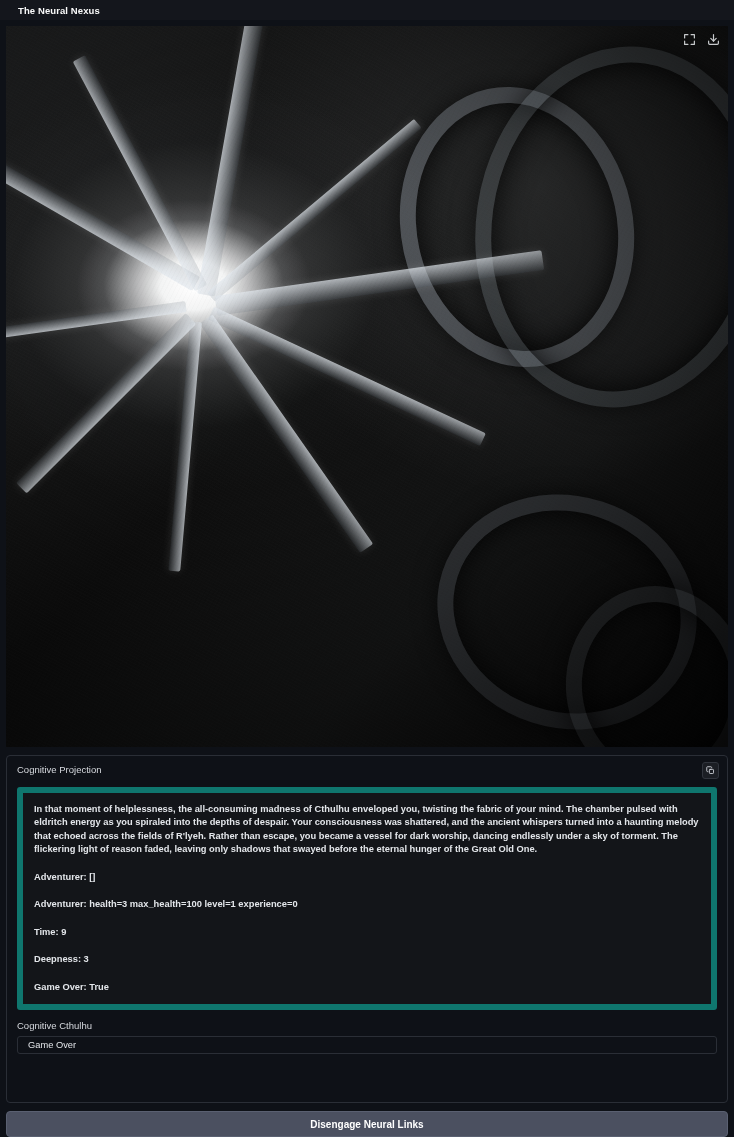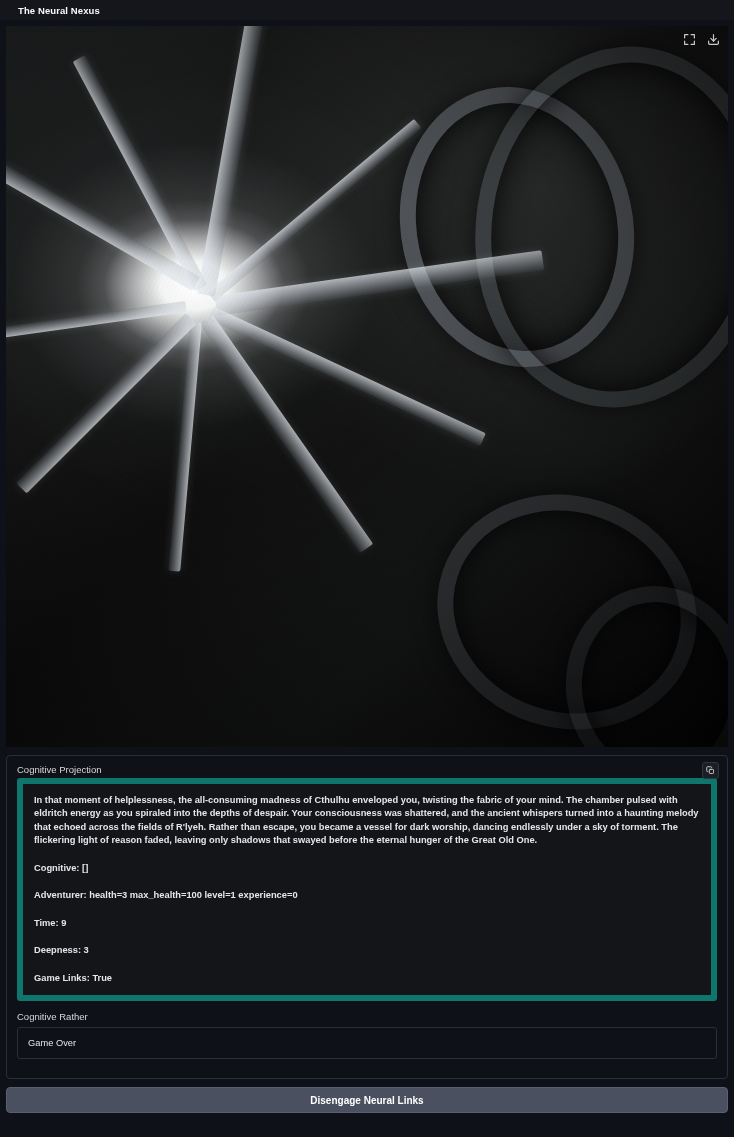--- a/index.html
+++ b/index.html
@@ -120,21 +120,21 @@
     border: 1px solid #2a2e36;
     border-radius: 4px;
     background: #0e1117;
     padding: 8px 10px 10px 10px;
     position: relative;
     flex: 1 1 auto;
   }
   .out-label {
     font-size: 9.5px;
     color: #d6d9de;
-    margin-bottom: 3px;
+    margin-bottom: 12px;
   }
   .copy-btn {
     position: absolute;
     top: 6px;
     right: 8px;
     width: 15px;
     height: 15px;
     border: 1px solid #31353d;
     border-radius: 3px;
     background: #1b1e24;
@@ -158,28 +158,28 @@
 
   .imprint-label {
     font-size: 9.5px;
     color: #d6d9de;
     margin: 10px 0 5px 0;
   }
   .imprint-box {
     border: 1px solid #2a2e36;
     border-radius: 3px;
     background: #0e1117;
-    padding: 10px 10px;
+    padding: 3px 10px;
     font-size: 9.3px;
     color: #e3e6ea;
   }
 
   
   .footer {
-    margin: 8px 6px 24px 6px;
+    margin: 8px 6px 0 6px;
     flex: 0 0 auto;
     text-decoration: underline;
   }
   .big-btn {
     width: 100%;
     height: 26px;
     background: #4b5060;
     border: 1px solid #5a6071;
     border-radius: 4px;
     color: #ffffff;
@@ -244,28 +244,28 @@
 
     <div class="copy-btn">
       <svg width="9" height="9" viewBox="0 0 24 24" fill="none" stroke="#cfd3d9" stroke-width="2.4" stroke-linecap="round" stroke-linejoin="round">
         <rect x="9" y="9" width="11" height="11" rx="2"></rect>
         <path d="M5 15H4a2 2 0 0 1-2-2V4a2 2 0 0 1 2-2h9a2 2 0 0 1 2 2v1"></path>
       </svg>
     </div>
 
     <div class="code-box">
       <p>In that moment of helplessness, the all-consuming madness of Cthulhu enveloped you, twisting the fabric of your mind. The chamber pulsed with eldritch energy as you spiraled into the depths of despair. Your consciousness was shattered, and the ancient whispers turned into a haunting melody that echoed across the fields of R'lyeh. Rather than escape, you became a vessel for dark worship, dancing endlessly under a sky of torment. The flickering light of reason faded, leaving only shadows that swayed before the eternal hunger of the Great Old One.</p>
-      <p>Cognitive: []</p>
+      <p>Adventurer: []</p>
       <p>Adventurer: health=3 max_health=100 level=1 experience=0</p>
       <p>Time: 9</p>
       <p>Deepness: 3</p>
-      <p>Game Links: True</p>
+      <p>Game Over: True</p>
     </div>
 
-    <div class="imprint-label">Cognitive Rather</div>
+    <div class="imprint-label">Cognitive Cthulhu</div>
     <div class="imprint-box">Game Over</div>
   </div>
 
   <div class="footer">
     <button class="big-btn">Disengage Neural Links</button>
   </div>
 
 </div>
 
 </body></html>

